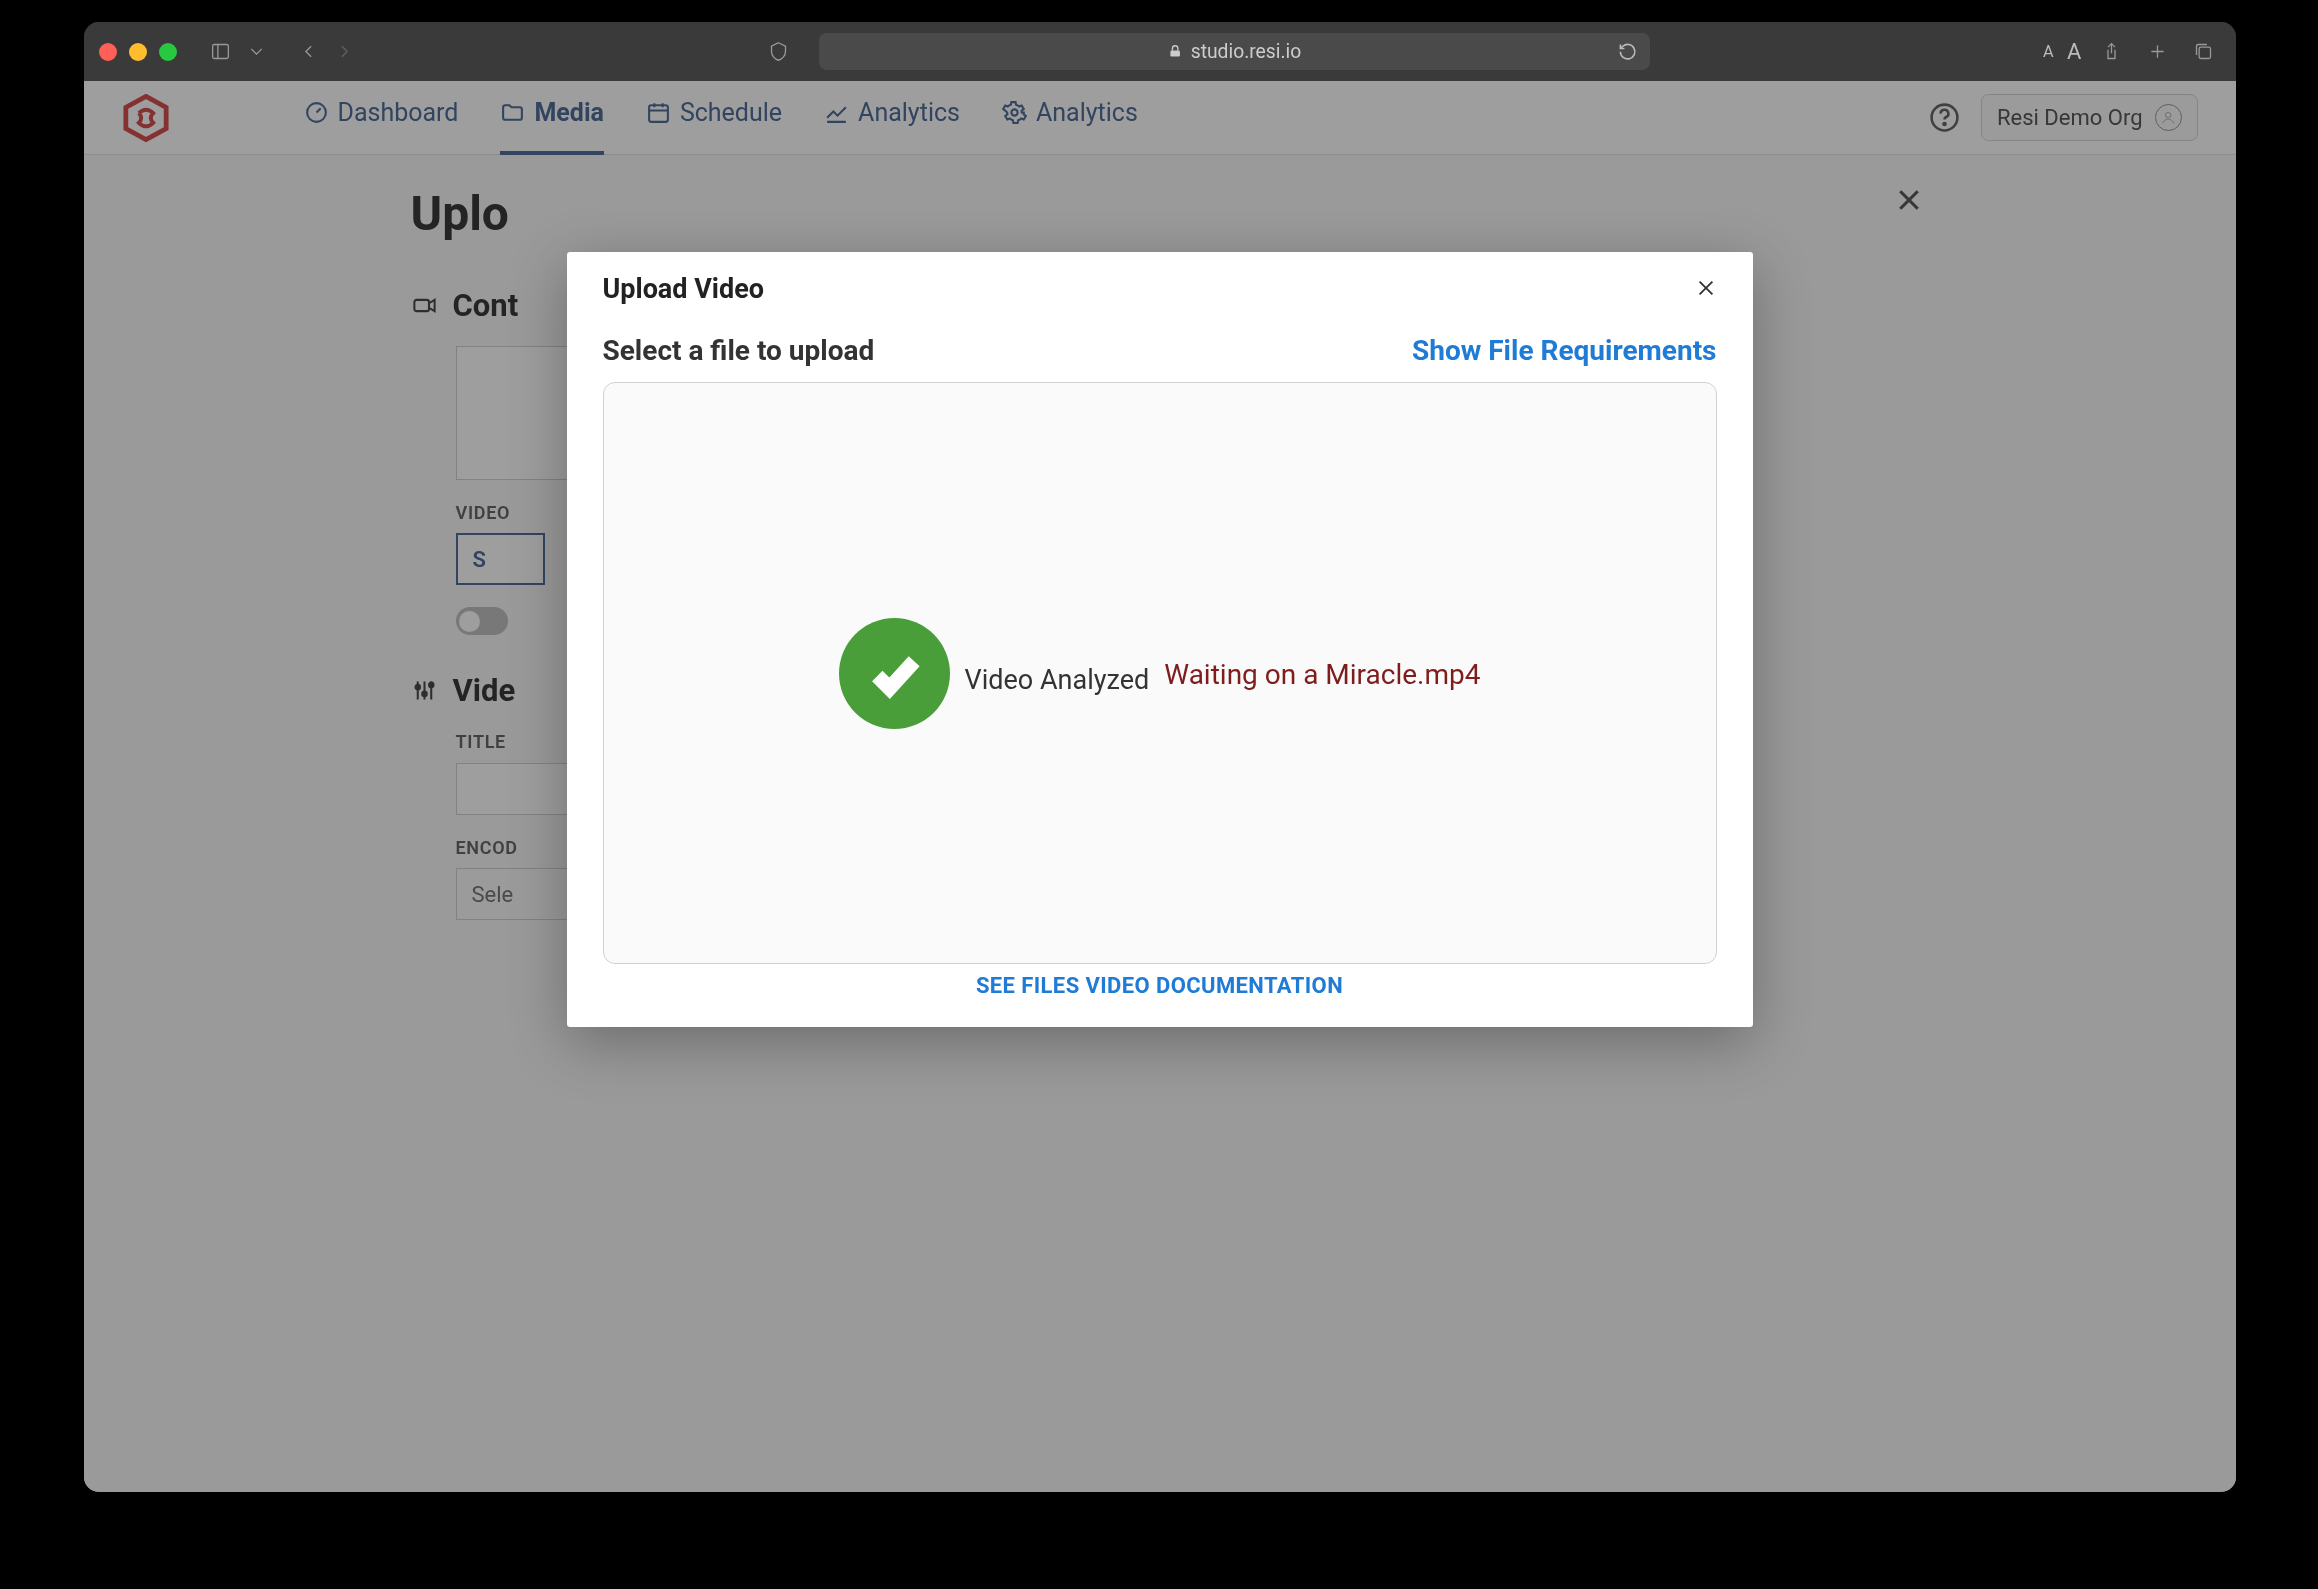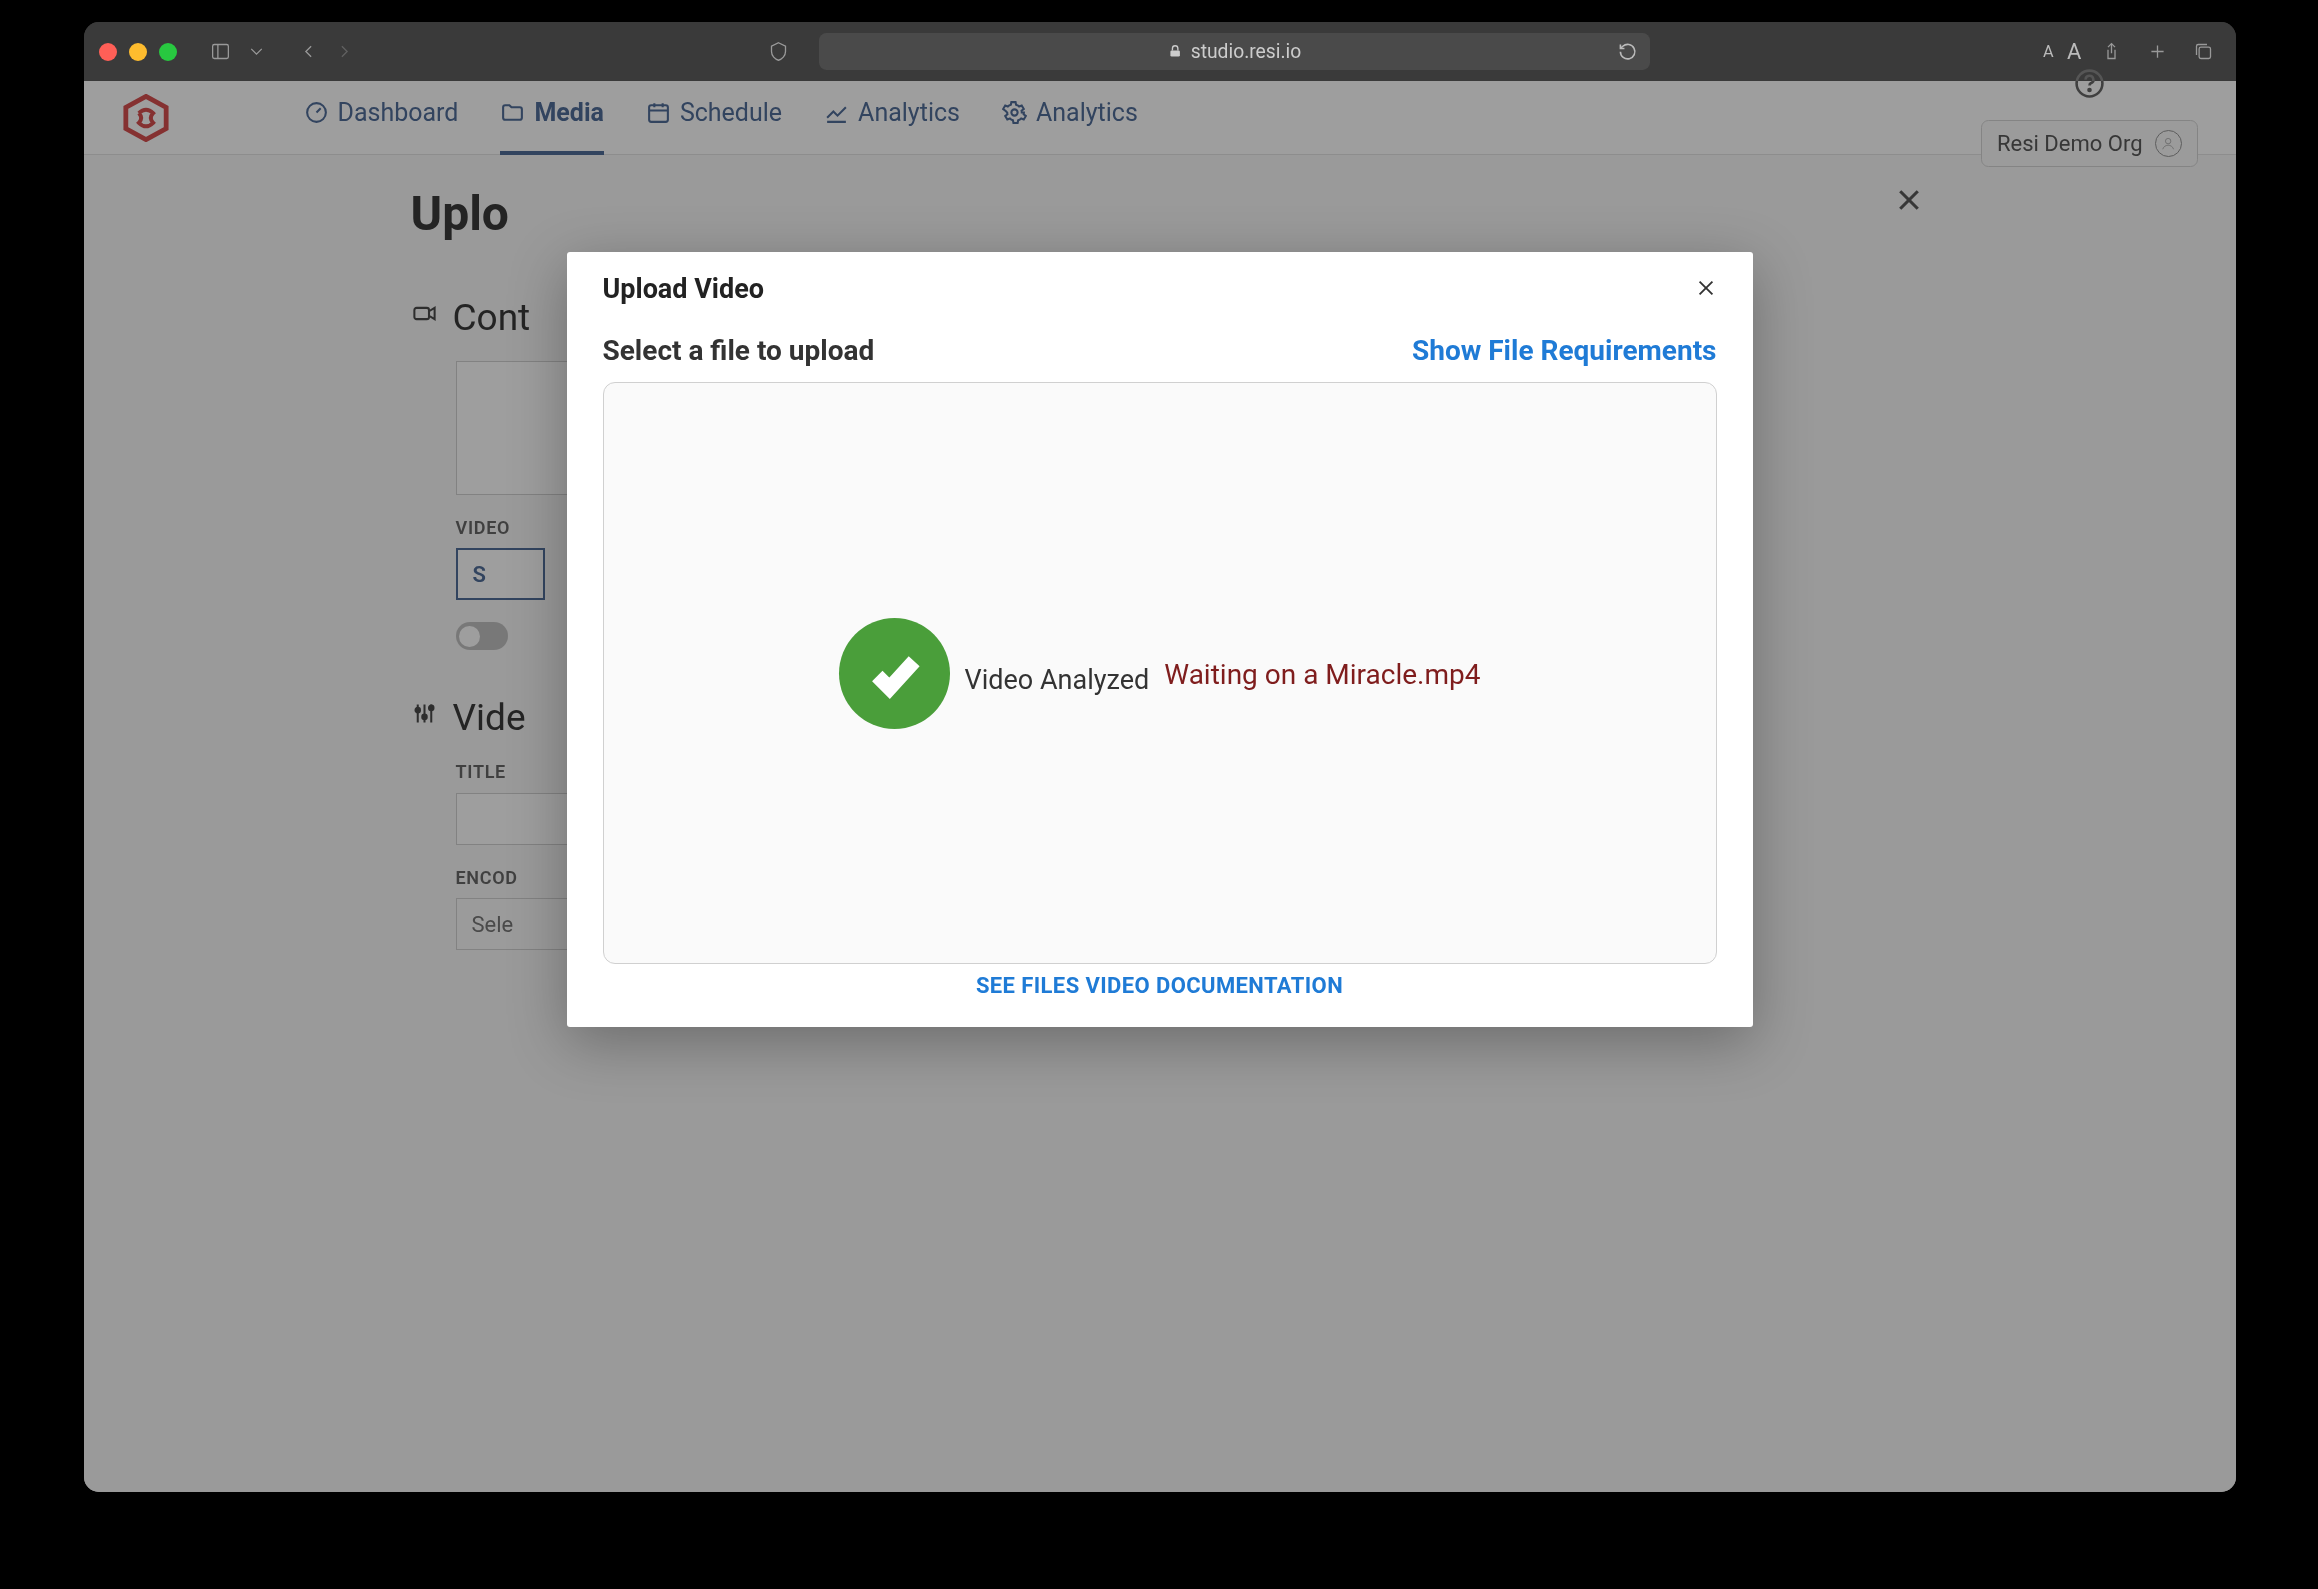--- a/index.html
+++ b/index.html
@@ -94,21 +94,21 @@
       display: flex; align-items: center; gap: 9px;
       color: #3b5b8c;
       font-size: 25px;
       padding-bottom: 6px;
       height: 74px;
       box-sizing: border-box;
       border-bottom: 4.5px solid transparent;
     }
     .navitem.active { font-weight: 700; border-bottom-color: #3b5b8c; }
     .navitem svg { width: 25px; height: 25px; stroke: #3b5b8c; fill: none; stroke-width: 2; }
-    .nav-right { margin-left: auto; display: flex; align-items: center; gap: 21px; flex-direction: column; }
+    .nav-right { margin-left: auto; display: flex; align-items: center; gap: 21px; }
     .help-circle { width: 31px; height: 31px; stroke: #555; fill: none; stroke-width: 2; }
     .org-chip {
       border: 0.7px solid #d0d0d0;
       border-radius: 7.4px;
       padding: 9px 15px;
       display: flex; align-items: center; gap: 12px;
       color: #444;
       font-size: 22px;
       background: #fafafa;
     }
@@ -133,21 +133,21 @@
       position: absolute;
       right: 312px;
       top: 30px;
     }
     .close-page svg { width: 30px; height: 30px; stroke: #444; stroke-width: 2.5; }
     .section-head {
       display: flex; align-items: center; gap: 15px;
       margin-bottom: 22px;
     }
     .section-head svg { width: 27px; height: 27px; stroke: #333; fill: none; stroke-width: 1.8; }
-    .section-head h2 { font-size: 37px; font-weight: 400; color: #222; margin-top: 9px; }
+    .section-head h2 { font-size: 31px; font-weight: 700; color: #222; }
     .field-block { margin-left: 45px; margin-bottom: 37px; }
     .field-block .box {
       width: 445px; height: 134px;
       border: 1.1px solid #ccc;
       background: #fff;
     }
     .field-label {
       font-size: 18px;
       letter-spacing: 0.7px;
       color: #555;

